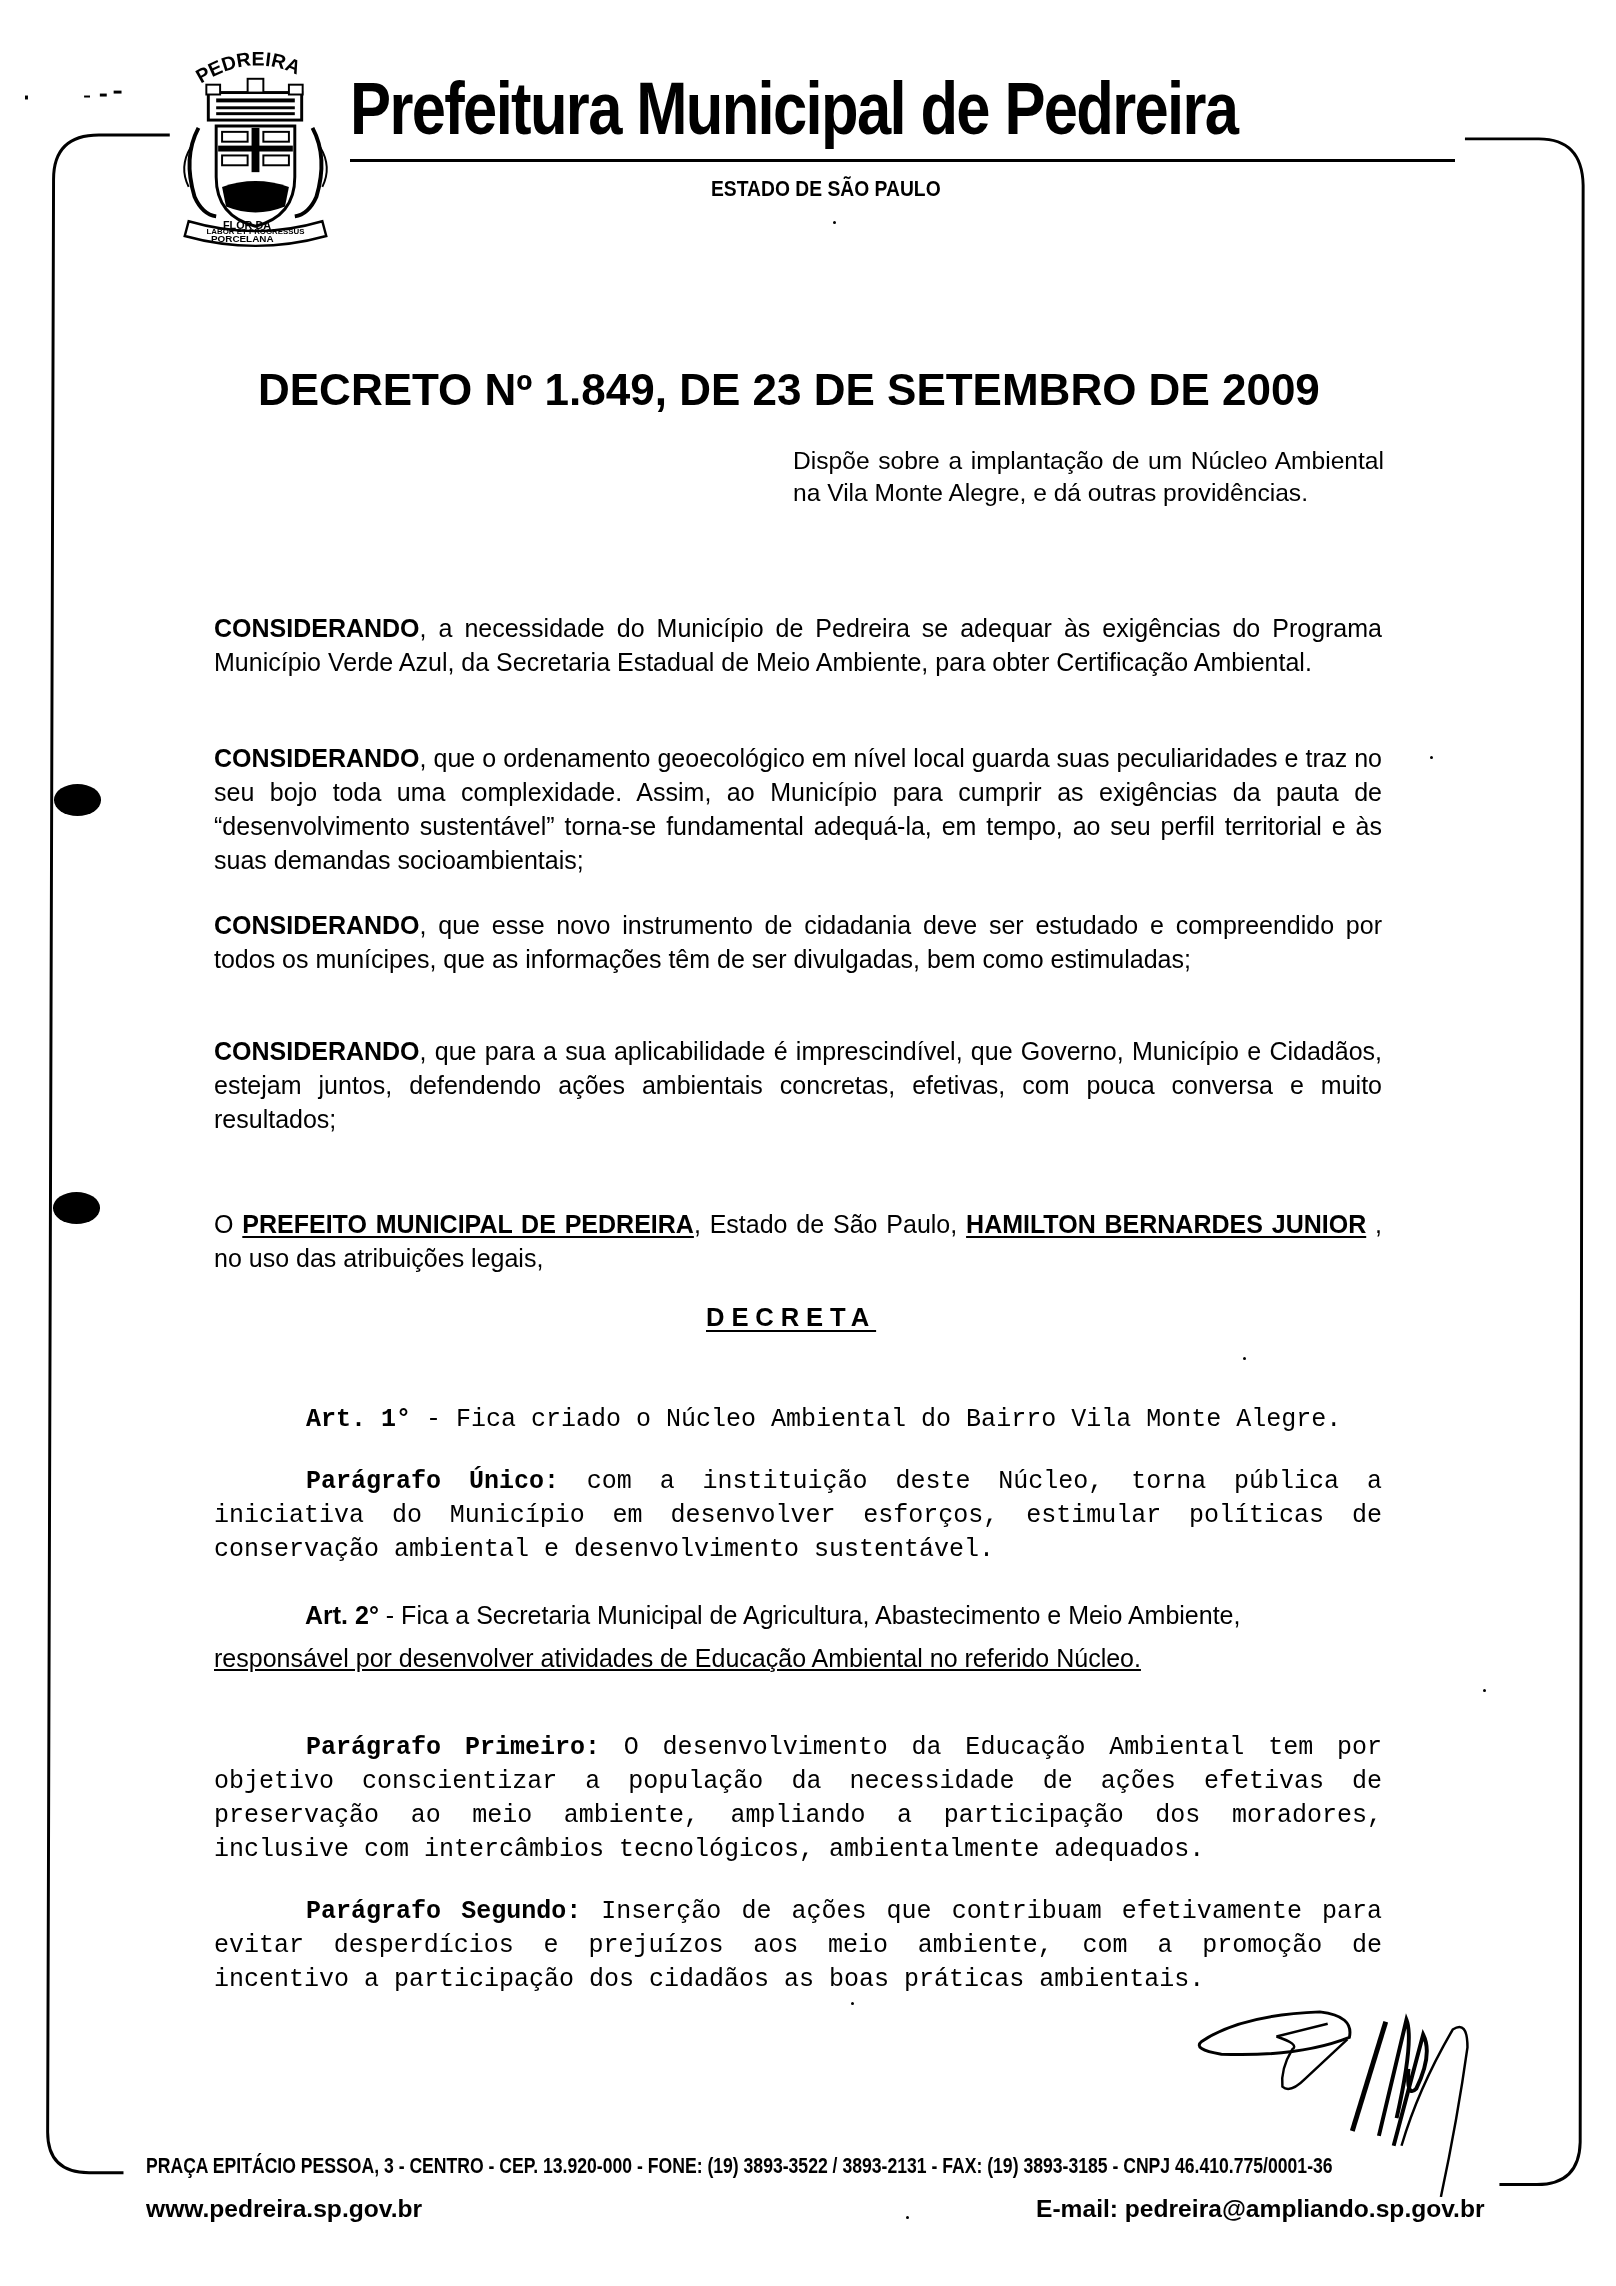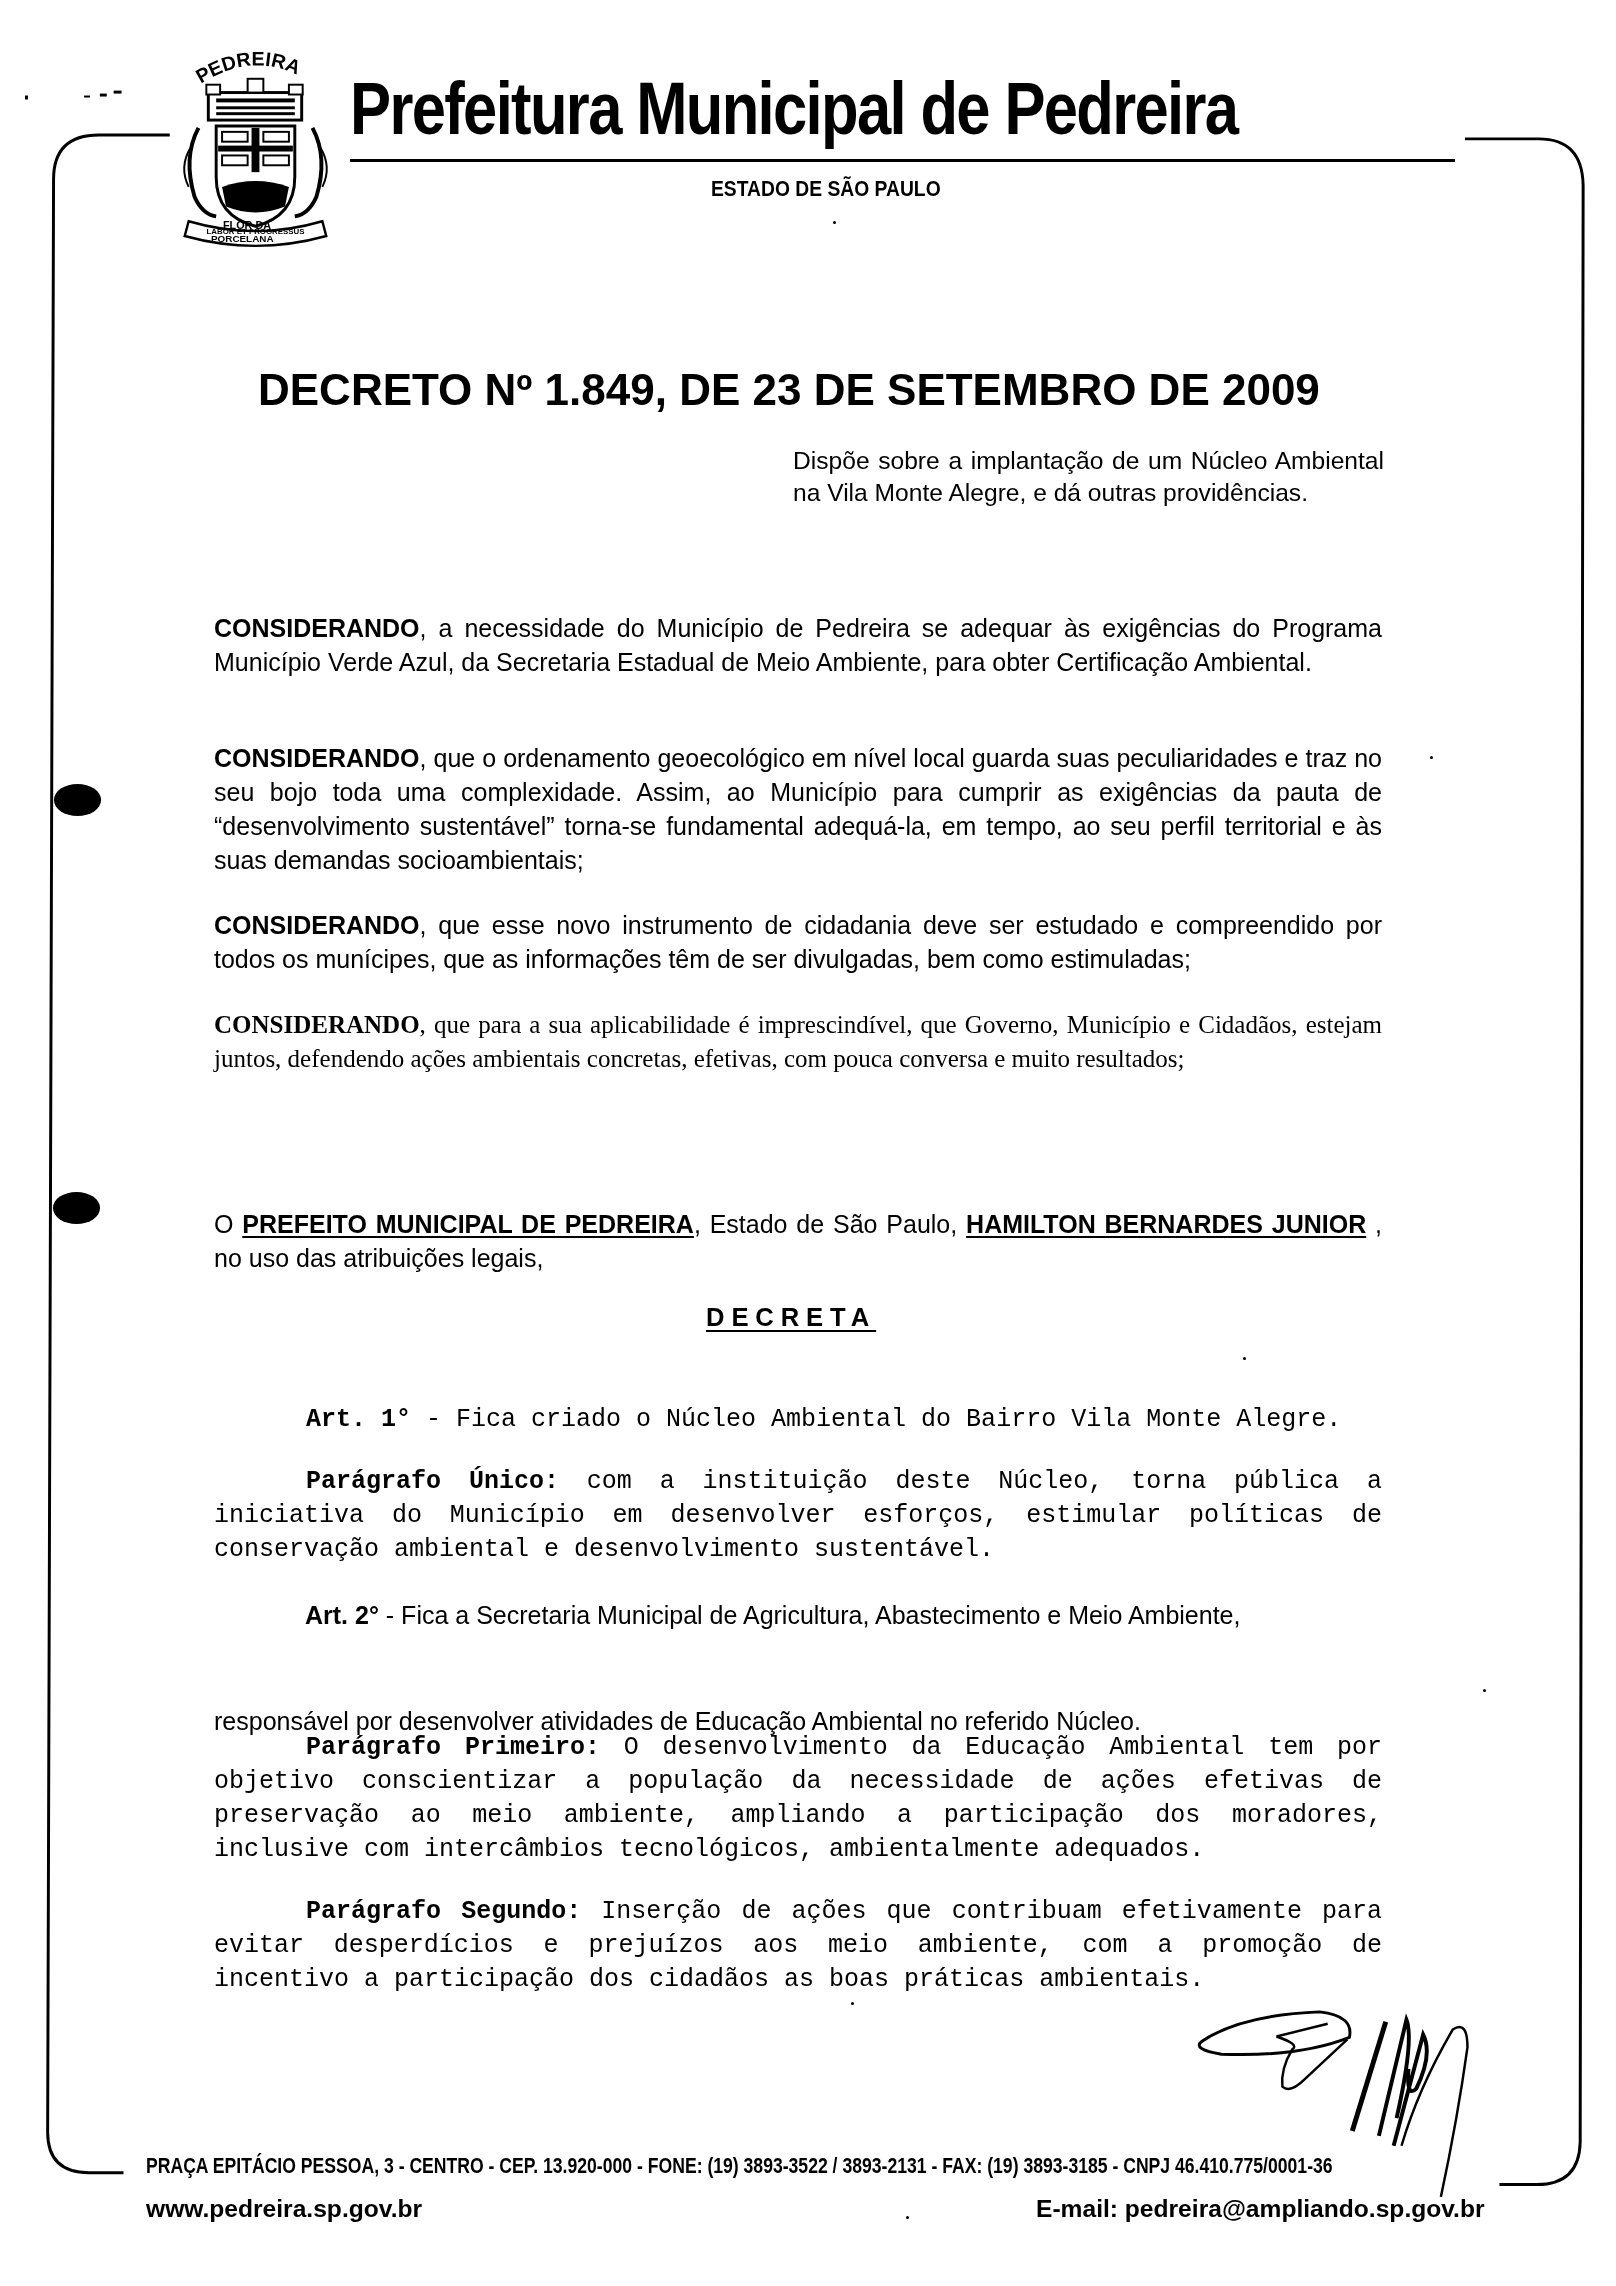--- a/index.html
+++ b/index.html
@@ -82,40 +82,40 @@
 
 <div class="para" style="top:611px;">
   <b>CONSIDERANDO</b><span>, a necessidade do Município de Pedreira se adequar às exigências do Programa Município Verde Azul, da Secretaria Estadual de Meio Ambiente, para obter Certificação Ambiental.</span>
 </div>
 <div class="para" style="top:741px;">
   <b>CONSIDERANDO</b><span>, que o ordenamento geoecológico em nível local guarda suas peculiaridades e traz no seu bojo toda uma complexidade. Assim, ao Município para cumprir as exigências da pauta de “desenvolvimento sustentável” torna-se fundamental adequá-la, em tempo, ao seu perfil territorial e às suas demandas socioambientais;</span>
 </div>
 <div class="para" style="top:908px;">
   <b>CONSIDERANDO</b><span>, que esse novo instrumento de cidadania deve ser estudado e compreendido por todos os munícipes, que as informações têm de ser divulgadas, bem como estimuladas;</span>
 </div>
-<div class="para" style="top:1008px;font-family:Liberation Serif, serif;">
+<div class="para" style="top:1034px;">
   <b>CONSIDERANDO</b><span>, que para a sua aplicabilidade é imprescindível, que Governo, Município e Cidadãos, estejam juntos, defendendo ações ambientais concretas, efetivas, com pouca conversa e muito resultados;</span>
 </div>
 
 <div class="para" style="top:1207px;">
   <span>O </span><span class="u">PREFEITO MUNICIPAL DE PEDREIRA</span><span>, Estado de São Paulo, </span><span class="u">HAMILTON BERNARDES JUNIOR</span><span> , no uso das atribuições legais,</span>
 </div>
 
 <div class="decreta">DECRETA</div>
 
 <div class="para ind" style="top:1403px;">
   <b>Art. 1°</b><span> - Fica criado o Núcleo Ambiental do Bairro Vila Monte Alegre.</span>
 </div>
 <div class="para ind" style="top:1465px;">
   <b>Parágrafo Único:</b><span> com a instituição deste Núcleo, torna pública a iniciativa do Município em desenvolver esforços, estimular políticas de conservação ambiental e desenvolvimento sustentável.</span>
 </div>
 <div class="para" style="top:1598px;left:305px;width:1077px;">
   <b>Art. 2°</b><span> - Fica a Secretaria Municipal de Agricultura, Abastecimento e Meio Ambiente,</span>
 </div>
-<div class="para" style="top:1704px;">responsável por desenvolver atividades de Educação Ambiental no referido Núcleo.</div>
+<div class="para" style="top:1641px;text-decoration:underline;">responsável por desenvolver atividades de Educação Ambiental no referido Núcleo.</div>
 <div class="para ind" style="top:1731px;">
   <b>Parágrafo Primeiro:</b><span> O desenvolvimento da Educação Ambiental tem por objetivo conscientizar a população da necessidade de ações efetivas de preservação ao meio ambiente, ampliando a participação dos moradores, inclusive com intercâmbios tecnológicos, ambientalmente adequados.</span>
 </div>
 <div class="para ind" style="top:1895px;">
   <b>Parágrafo Segundo:</b><span> Inserção de ações que contribuam efetivamente para evitar desperdícios e prejuízos aos meio ambiente, com a promoção de incentivo a participação dos cidadãos as boas práticas ambientais.</span>
 </div>
 
 <svg class="sig" viewBox="0 0 320 200" xmlns="http://www.w3.org/2000/svg">
   <path d="M 20 42 Q 60 15 140 12 Q 175 16 170 38 Q 120 58 40 55 Q 10 50 20 42 Z" fill="none" stroke="#000" stroke-width="3"></path>
   <path d="M 96 37 L 148 24" stroke="#000" stroke-width="2.5" fill="none"></path>

